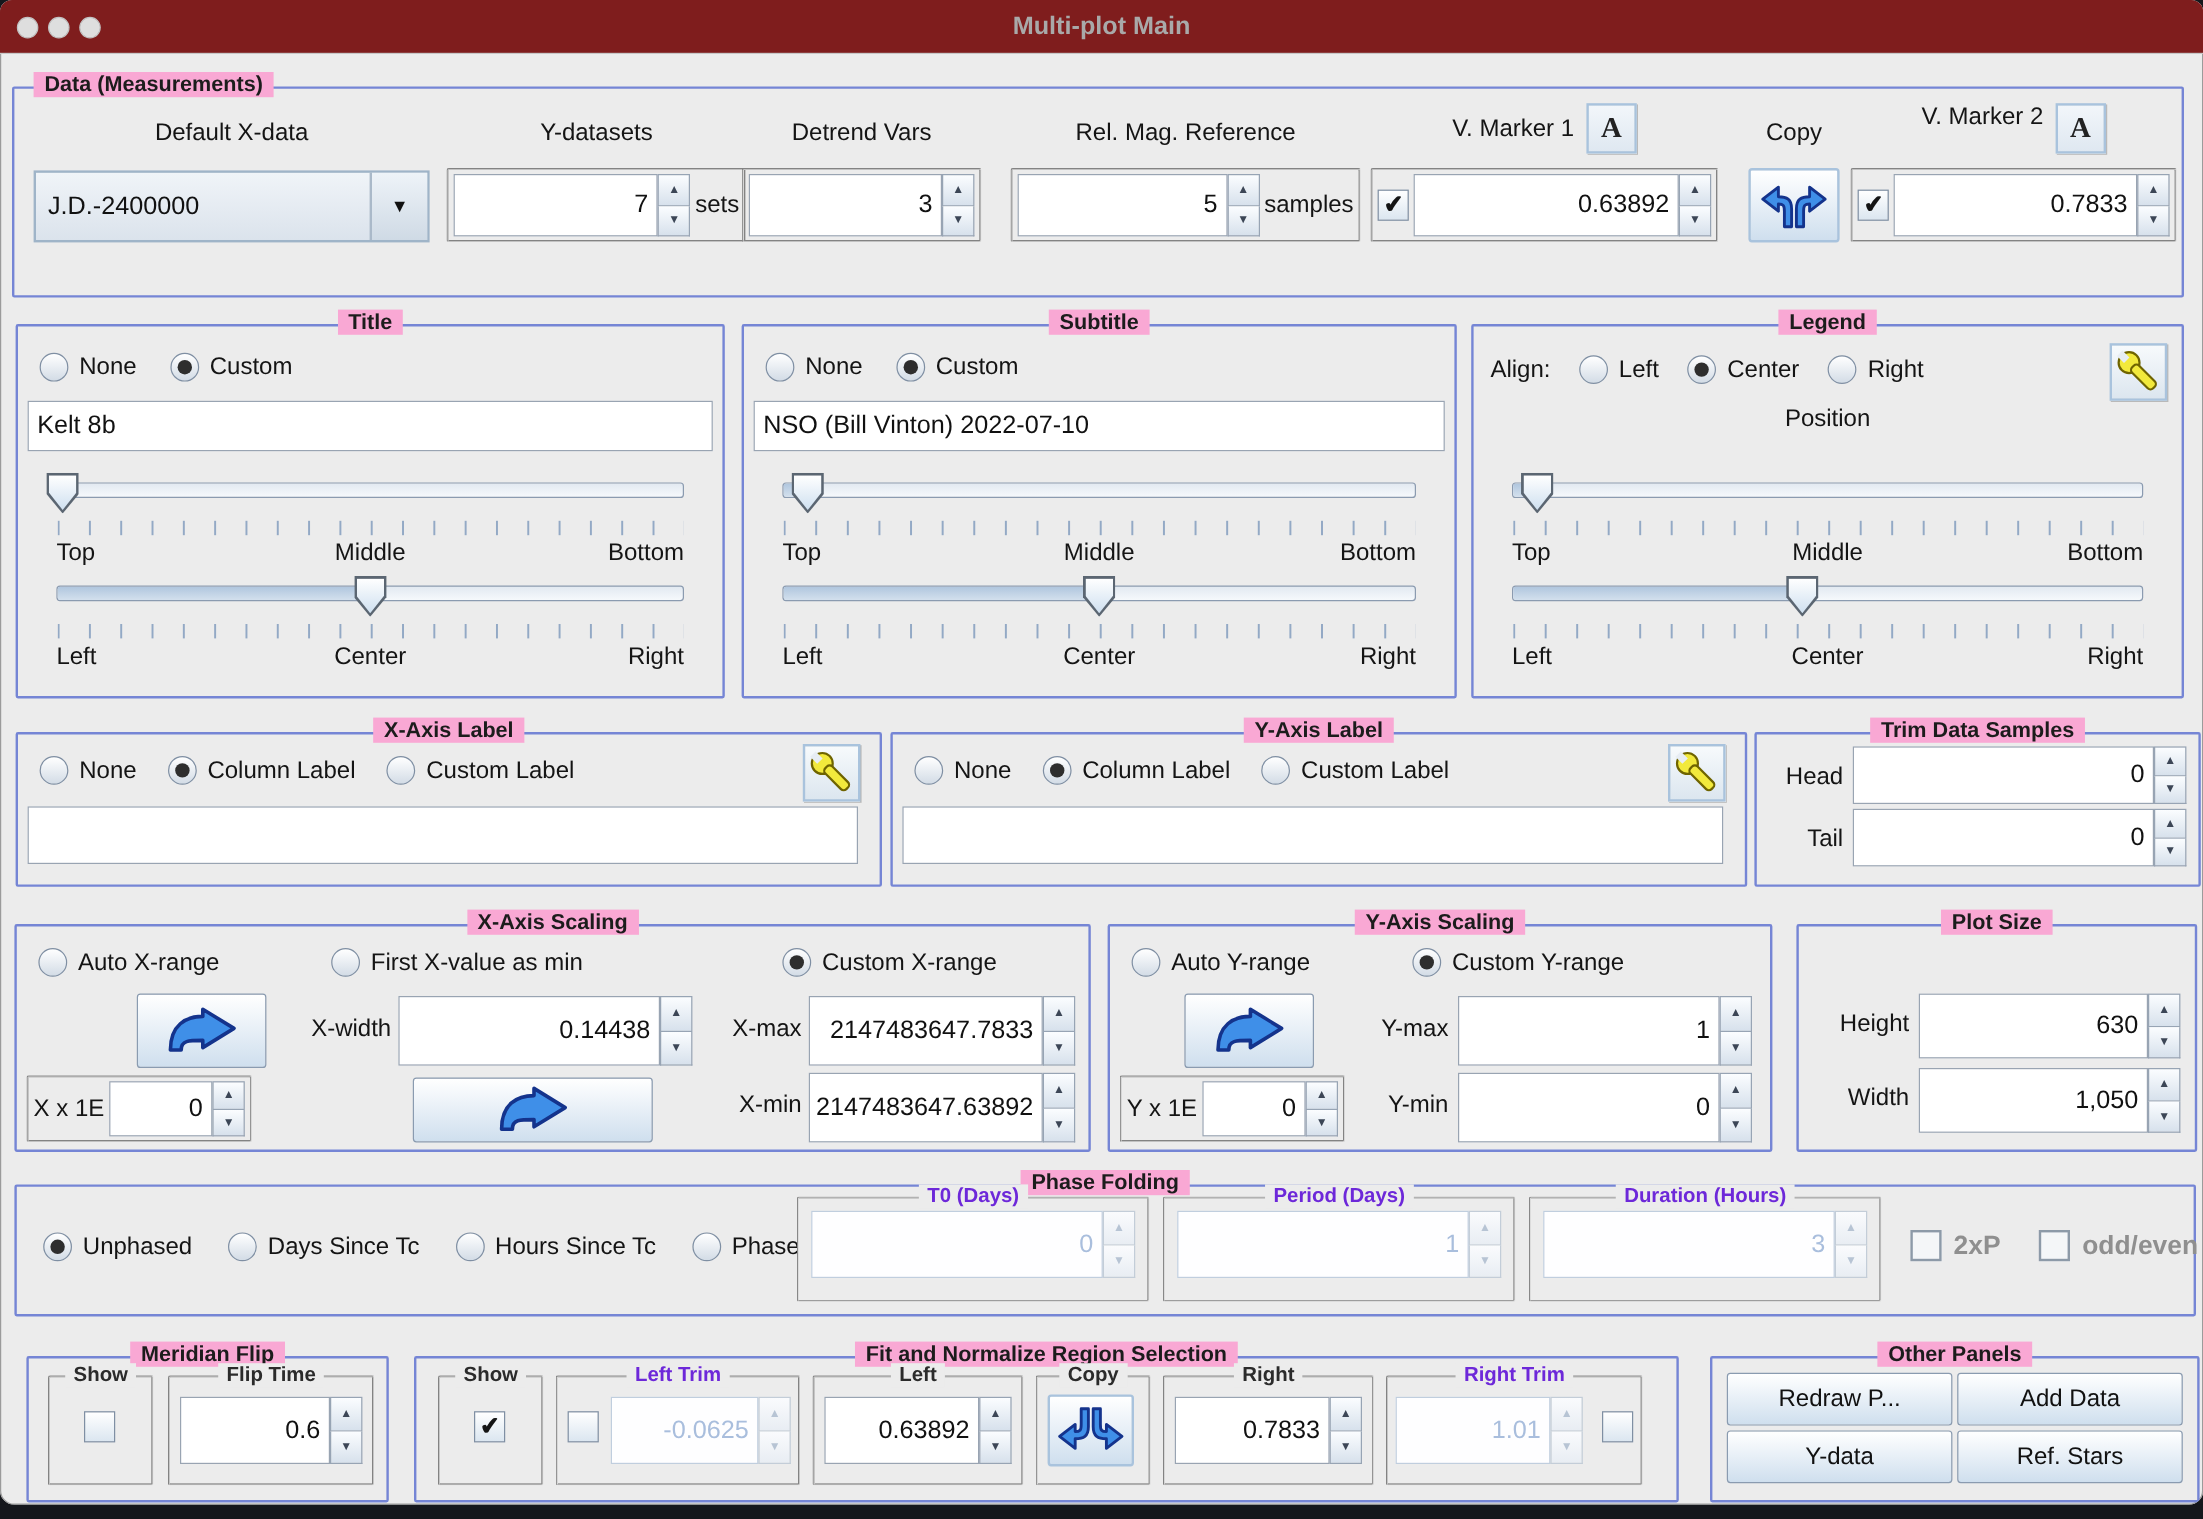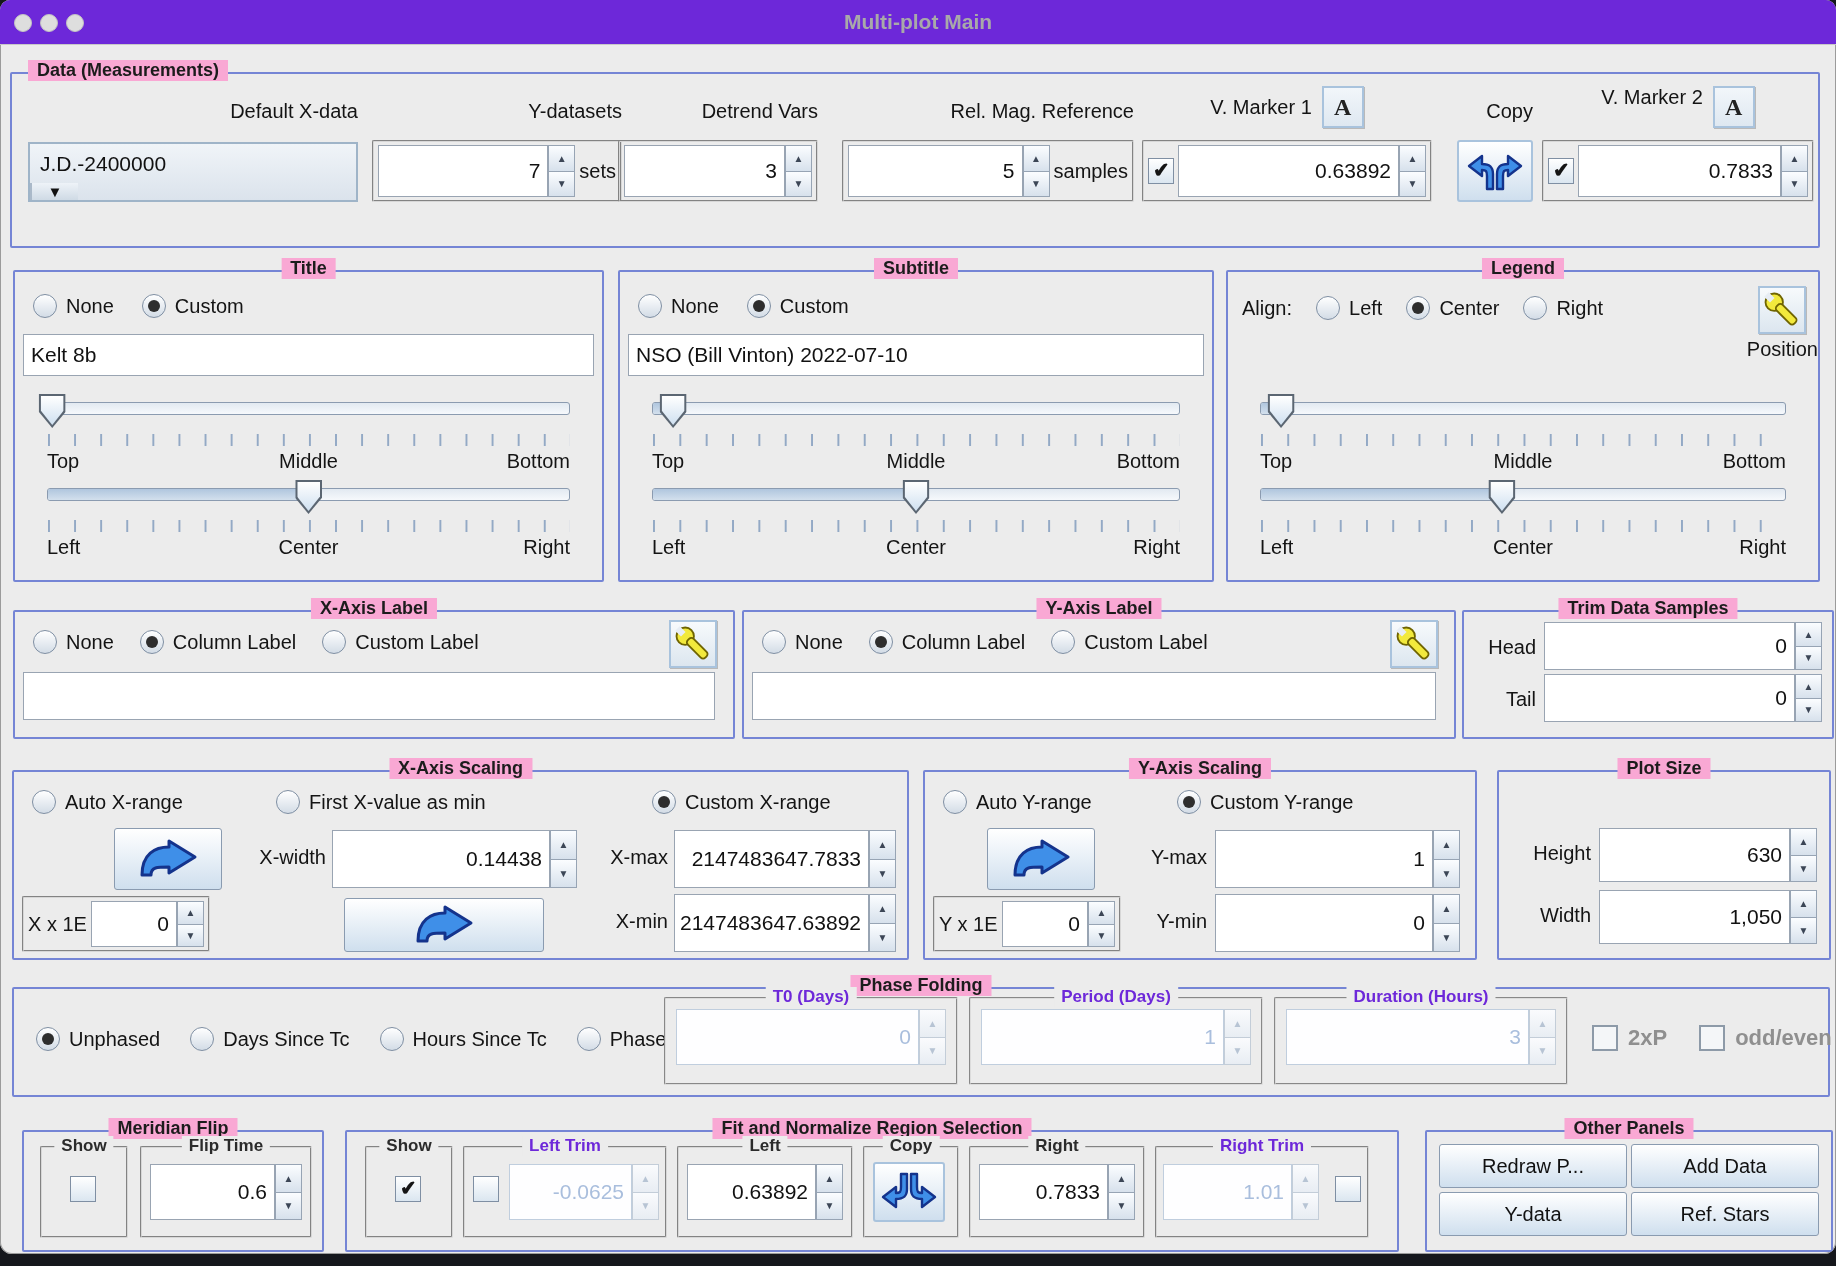--- a/index.html
+++ b/index.html
@@ -1,18 +1,18 @@
 <!DOCTYPE html>
 <html><head>
 <meta charset="utf-8">
 <style>
   html,body{margin:0;padding:0;background:#15171c;}
   body{font-family:"Liberation Sans",sans-serif;-webkit-font-smoothing:antialiased;}
   .window{position:relative;width:1836px;height:1254px;background:#ececec;border-radius:10px 10px 12px 12px;overflow:hidden;box-shadow:0 0 0 1px #9b9b9b inset;}
-  .titlebar{position:absolute;left:0;top:0;right:0;height:44px;background:#6d28d9;border-bottom:1px solid #c8c8c8;}
+  .titlebar{position:absolute;left:0;top:0;right:0;height:44px;background:#7f1d1d;border-bottom:1px solid #c8c8c8;}
   .title-text{position:absolute;left:0;right:0;top:10px;text-align:center;font-weight:bold;font-size:21px;color:#a9a9a9;}
   .winbtn{position:absolute;top:14px;width:16px;height:16px;border-radius:50%;background:#dedede;border:1px solid #c2c2c2;}
   
   .panel{position:absolute;border:2px solid #7585d5;border-radius:2px;}
   .ptitle{position:absolute;top:-14px;left:50%;transform:translateX(-50%);background:#f9a8d4;padding:0 9px;font-weight:bold;font-size:18px;color:#1c1c1c;white-space:nowrap;}
   .ptitle.left{left:16px;transform:none;}
   
   .sgrp{position:absolute;border:2px groove #d7d7d7;border-radius:2px;}
   .st{position:absolute;top:-12px;left:50%;transform:translateX(-50%);background:#ececec;padding:0 7px;font-weight:bold;font-size:17px;color:#2b2b2b;white-space:nowrap;}
   .st.gray{color:#6d28d9;font-weight:bold;}
@@ -30,34 +30,34 @@
   .radio{display:inline-flex;align-items:center;gap:9px;font-size:20px;color:#141414;white-space:nowrap;}
   .rb{width:24px;height:24px;border-radius:50%;background:linear-gradient(#ffffff,#d3dce6);border:1px solid #7f8fa3;box-sizing:border-box;position:relative;flex:none;}
   .rb.sel::after{content:"";position:absolute;left:5px;top:5px;width:12px;height:12px;border-radius:50%;background:#2e2e2e;}
   .cb{width:26px;height:26px;background:linear-gradient(#ffffff,#dbe6f0);border:1px solid #7f8fa3;box-sizing:border-box;display:inline-flex;align-items:center;justify-content:center;flex:none;}
   .cb.chk::after{content:"\2714";font-size:20px;font-weight:bold;color:#151515;transform:translateY(-1px) rotate(-4deg);}
   .cb.plain{background:#f4f6f8;border:2px solid #8d9aa8;}
   
   .btn{background:linear-gradient(#ffffff,#cfdfee);border:1px solid #8a9bb0;border-radius:3px;display:flex;align-items:center;justify-content:center;font-size:20px;color:#111;box-sizing:border-box;}
   .abtn{width:42px;height:42px;border:2px solid #a9c3dd;background:linear-gradient(#f2f6fa,#dfe8f1);display:flex;align-items:center;justify-content:center;font-size:24px;font-weight:bold;font-family:"Liberation Serif",serif;color:#222;box-sizing:border-box;box-shadow:1px 1px 0 #b9b9b9;}
   
-  .combo{position:absolute;display:flex;border:2px solid #9fb4c8;background:linear-gradient(#f0f4f8,#dbe3ec);box-sizing:border-box;flex-direction:column;}
+  .combo{position:absolute;display:flex;border:2px solid #9fb4c8;background:linear-gradient(#f0f4f8,#dbe3ec);box-sizing:border-box;}
   .combo .cv{flex:1;display:flex;align-items:center;padding-left:10px;font-size:21px;color:#111;}
   .combo .ca{width:46px;border-left:2px solid #aab9c9;background:linear-gradient(#eef3f8,#cfdae5);display:flex;align-items:center;justify-content:center;font-size:15px;color:#111;}
   
   .slider{position:absolute;height:88px;}
   .track{position:absolute;left:0;right:0;top:8px;height:11px;border:1px solid #8b9bb0;border-radius:3px;background:linear-gradient(#e2e9f1,#f6f9fc);overflow:hidden;}
   .tfill{height:100%;background:linear-gradient(#b0c6de,#d3e0ed);}
   .thumb{position:absolute;top:0;width:27px;height:34px;transform:translateX(-50%);clip-path:polygon(0 0,100% 0,100% 52%,50% 100%,0 52%);background:#5b6672;z-index:2;}
   .thumb::after{content:"";position:absolute;left:2px;top:2px;right:2px;bottom:3px;clip-path:polygon(0 0,100% 0,100% 50%,50% 100%,0 50%);background:linear-gradient(#ffffff,#cfe0f0);}
   .ticks{position:absolute;left:1px;right:0;top:40px;height:12px;background-image:linear-gradient(90deg,#93a9c5 0 2px,transparent 2px);background-size:5% 100%;}
   .slabels{position:absolute;left:0;right:0;top:56px;display:flex;justify-content:space-between;font-size:20px;color:#141414;}
   .slabels span:nth-child(2){position:absolute;left:50%;transform:translateX(-50%);}
   .lbl{position:absolute;font-size:20px;color:#141414;white-space:nowrap;}
-  .lbl.c{text-align:right;}
+  .lbl.c{text-align:center;}
   .lbl.r{text-align:right;}
   .lbl.gray{color:#8f8f8f;font-weight:bold;}
   .iconbtn{position:absolute;background:linear-gradient(#f7fafc,#dce6ef);border:2px solid #a9c3dd;box-shadow:1px 1px 0 #b9b9b9;display:flex;align-items:center;justify-content:center;box-sizing:border-box;}
 </style>
 </head>
 <body>
 
 <svg width="0" height="0" style="position:absolute">
   <defs>
     <g id="ic-arrow">

